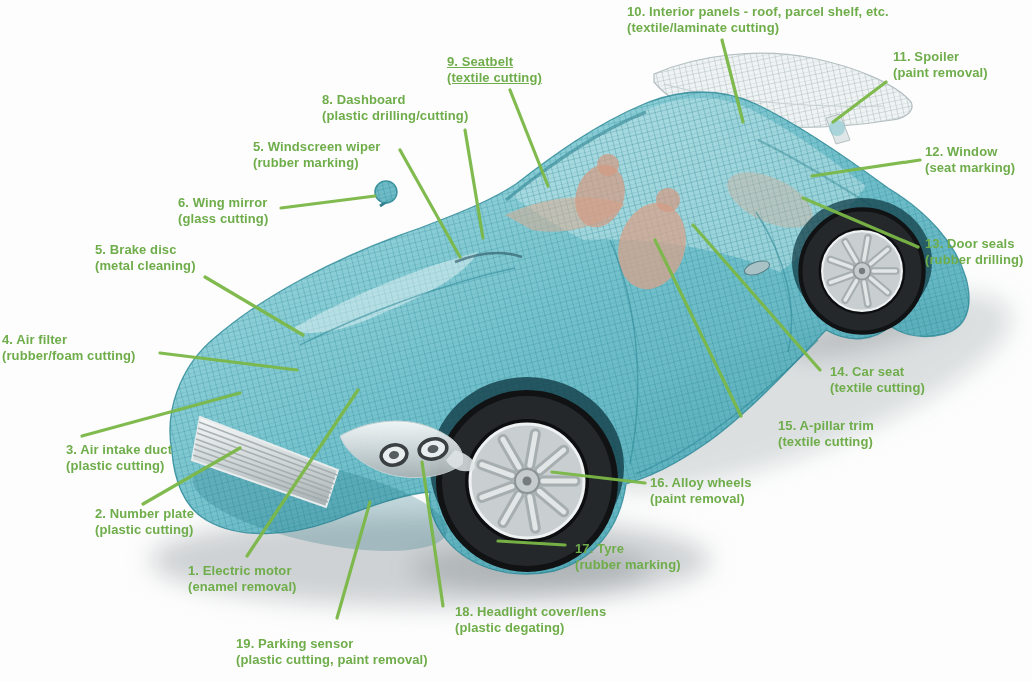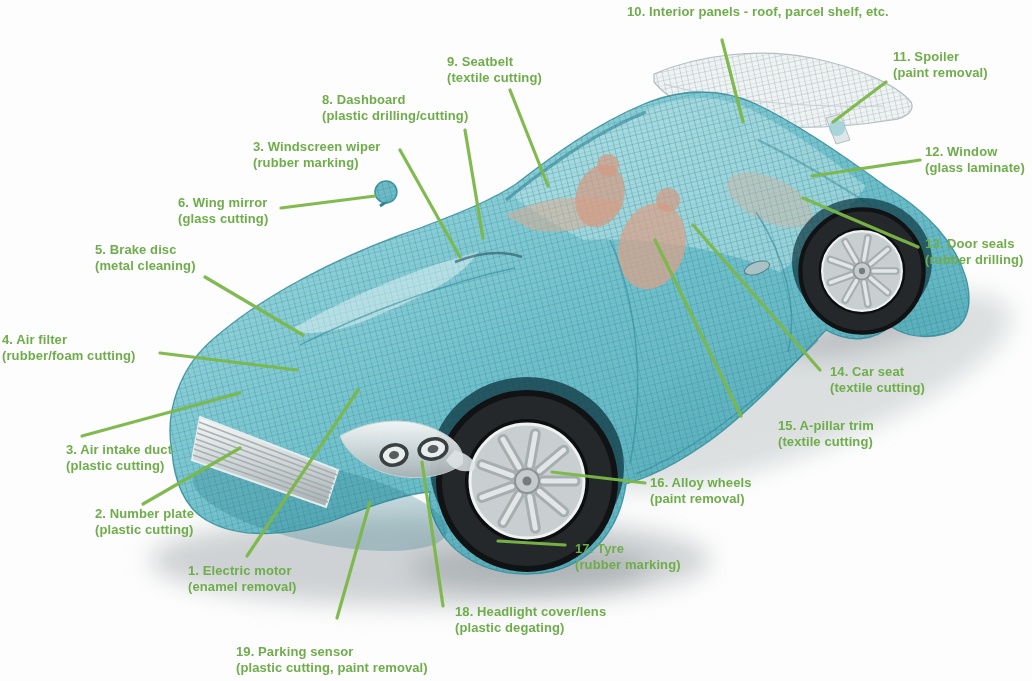--- a/index.html
+++ b/index.html
@@ -217,41 +217,42 @@
       </div>
       <div class="callout" style="left: 95px; top: 242px;">
         <div class="part">5. Brake disc</div>
         <div class="process">(metal cleaning)</div>
       </div>
       <div class="callout" style="left: 178px; top: 195px;">
         <div class="part">6. Wing mirror</div>
         <div class="process">(glass cutting)</div>
       </div>
       <div class="callout" style="left: 253px; top: 139px;">
-        <div class="part">3. Windscreen wiper</div>
+        <div class="part">5. Windscreen wiper</div>
         <div class="process">(rubber marking)</div>
       </div>
       <div class="callout" style="left: 322px; top: 92px;">
         <div class="part">8. Dashboard</div>
         <div class="process">(plastic drilling/cutting)</div>
       </div>
-      <div class="callout" style="left: 447px; top: 54px;">
+      <div class="callout" style="left: 447px; top: 54px; text-decoration: underline;">
         <div class="part">9. Seatbelt</div>
         <div class="process">(textile cutting)</div>
       </div>
       <div class="callout" style="left: 627px; top: 4px;">
         <div class="part">10. Interior panels - roof, parcel shelf, etc.</div>
+        <div class="process">(textile/laminate cutting)</div>
       </div>
       <div class="callout" style="left: 893px; top: 49px;">
         <div class="part">11. Spoiler</div>
         <div class="process">(paint removal)</div>
       </div>
       <div class="callout" style="left: 925px; top: 144px;">
         <div class="part">12. Window</div>
-        <div class="process">(glass laminate)</div>
+        <div class="process">(seat marking)</div>
       </div>
       <div class="callout" style="left: 925px; top: 236px;">
         <div class="part">13. Door seals</div>
         <div class="process">(rubber drilling)</div>
       </div>
       <div class="callout" style="left: 830px; top: 364px;">
         <div class="part">14. Car seat</div>
         <div class="process">(textile cutting)</div>
       </div>
       <div class="callout" style="left: 778px; top: 418px;">
@@ -263,18 +264,18 @@
         <div class="process">(paint removal)</div>
       </div>
       <div class="callout" style="left: 575px; top: 541px;">
         <div class="part">17. Tyre</div>
         <div class="process">(rubber marking)</div>
       </div>
       <div class="callout" style="left: 455px; top: 604px;">
         <div class="part">18. Headlight cover/lens</div>
         <div class="process">(plastic degating)</div>
       </div>
-      <div class="callout" style="left: 236px; top: 636px; margin-top: 8px;">
+      <div class="callout" style="left: 236px; top: 636px;">
         <div class="part">19. Parking sensor</div>
         <div class="process">(plastic cutting, paint removal)</div>
       </div>
     </div>
 </div>
 
 </body></html>

